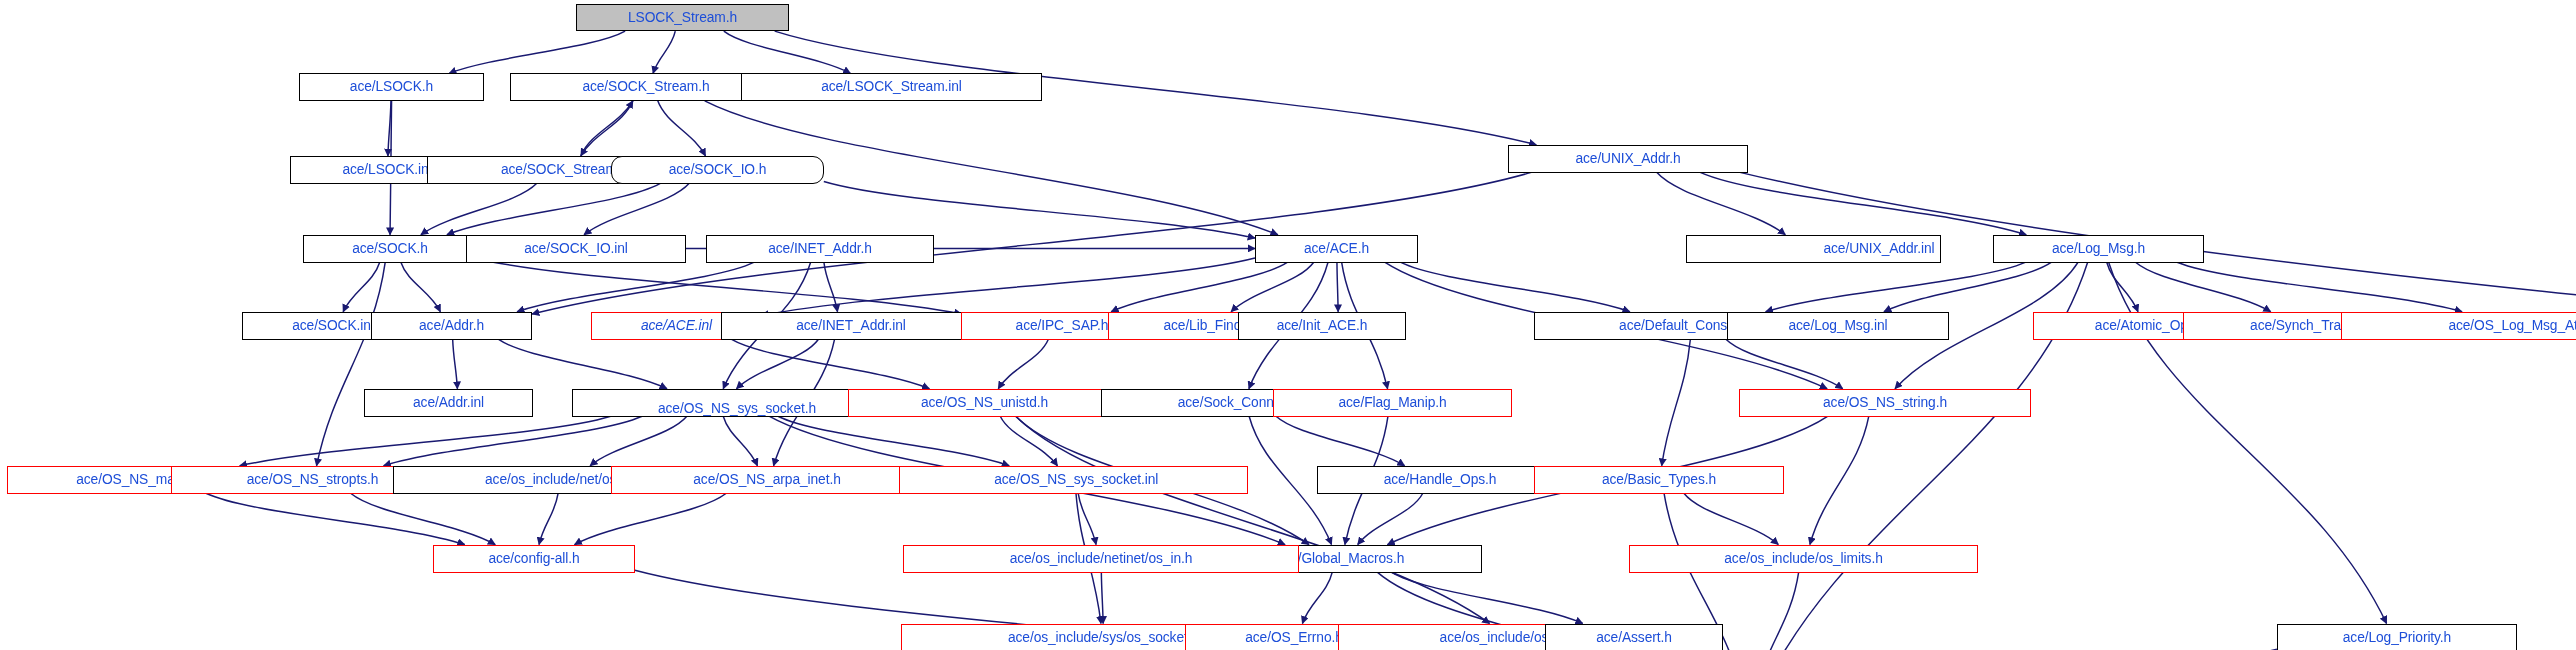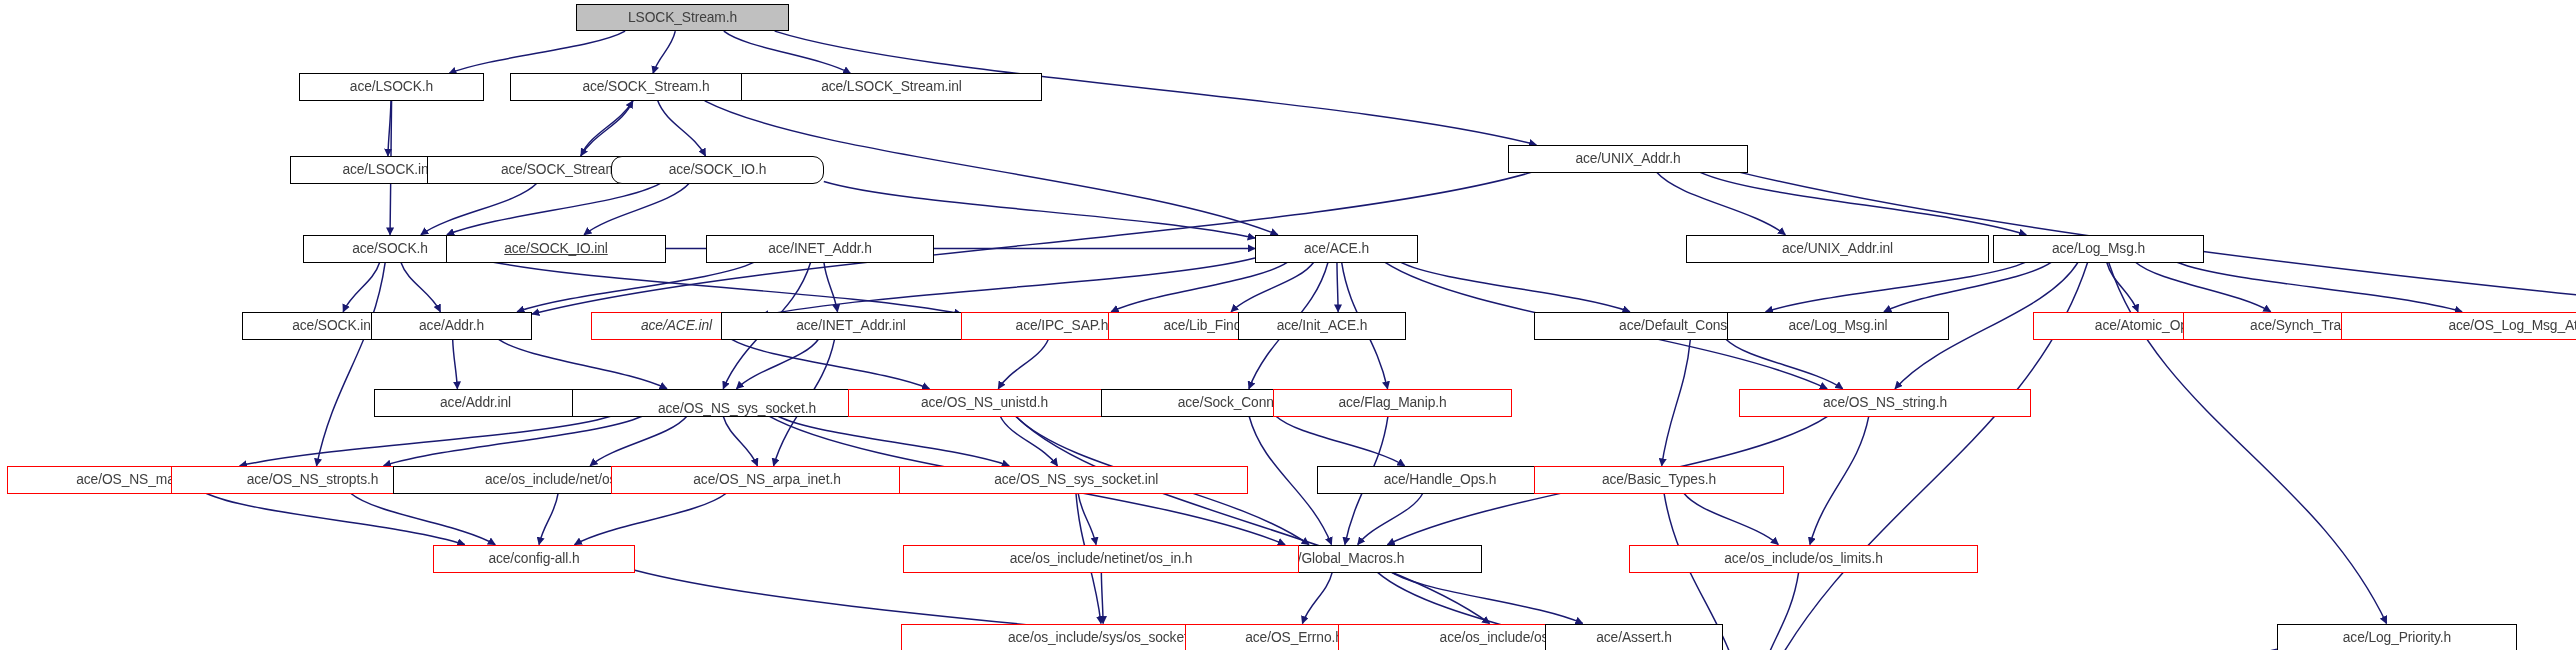--- a/index.html
+++ b/index.html
@@ -27,21 +27,21 @@
     position: absolute;
     box-sizing: border-box;
     display: flex;
     align-items: center;
     justify-content: center;
     height: 27.5px;
     background: #ffffff;
     border: 0.9px solid #000000;
     font-size: 13.8px;
     line-height: 1;
-    color: #404040;
+    color: #1d4ed8;
     white-space: nowrap;
     padding: 0 5.5px;
     letter-spacing: -0.1px;
   }
   .node.red {
     border-color: #ff0000;
   }
   .node.root {
     background: #c0c0c0;
     border-color: #000000;
@@ -168,30 +168,30 @@
     </div>
     <div class="node" style="left: 427px; top: 156px; width: 281px;">
       <span class="node-label">ace/SOCK_Stream.inl</span>
     </div>
     <div class="node" style="left: 611px; top: 156px; width: 213px; border-radius: 11px;">
       <span class="node-label">ace/SOCK_IO.h</span>
     </div>
     <div class="node" style="left: 303px; top: 235px; width: 174px;">
       <span class="node-label">ace/SOCK.h</span>
     </div>
-    <div class="node" style="left: 446px; top: 235px; width: 220px; text-decoration: underline;">
+    <div class="node" style="left: 466px; top: 235px; width: 220px;">
       <span class="node-label">ace/SOCK_IO.inl</span>
     </div>
     <div class="node" style="left: 706px; top: 235px; width: 228px;">
       <span class="node-label">ace/INET_Addr.h</span>
     </div>
     <div class="node" style="left: 1255px; top: 235px; width: 163px;">
       <span class="node-label">ace/ACE.h</span>
     </div>
-    <div class="node" style="left: 1686px; top: 235px; width: 303px;">
+    <div class="node" style="left: 1686px; top: 235px; width: 255px; justify-content: flex-end;">
       <span class="node-label">ace/UNIX_Addr.inl</span>
     </div>
     <div class="node" style="left: 1993px; top: 235px; width: 211px;">
       <span class="node-label">ace/Log_Msg.h</span>
     </div>
     <div class="node" style="left: 242px; top: 312px; width: 182px;">
       <span class="node-label">ace/SOCK.inl</span>
     </div>
     <div class="node" style="left: 371px; top: 312px; width: 161px;">
       <span class="node-label">ace/Addr.h</span>
@@ -219,21 +219,21 @@
     </div>
     <div class="node red" style="left: 2033px; top: 312px; width: 228px;">
       <span class="node-label">ace/Atomic_Op.h</span>
     </div>
     <div class="node red" style="left: 2183px; top: 312px; width: 250px;">
       <span class="node-label">ace/Synch_Traits.h</span>
     </div>
     <div class="node red" style="left: 2341px; top: 312px; width: 400px;">
       <span class="node-label">ace/OS_Log_Msg_Attributes.h</span>
     </div>
-    <div class="node" style="left: 374px; top: 389px; width: 203px;">
+    <div class="node" style="left: 364px; top: 389px; width: 169px;">
       <span class="node-label">ace/Addr.inl</span>
     </div>
     <div class="node" style="left: 572px; top: 389px; width: 330px; align-items: flex-end;">
       <span class="node-label">ace/OS_NS_sys_socket.h</span>
     </div>
     <div class="node red" style="left: 848px; top: 389px; width: 273px;">
       <span class="node-label">ace/OS_NS_unistd.h</span>
     </div>
     <div class="node" style="left: 1101px; top: 389px; width: 279px;">
       <span class="node-label">ace/Sock_Connect.h</span>

